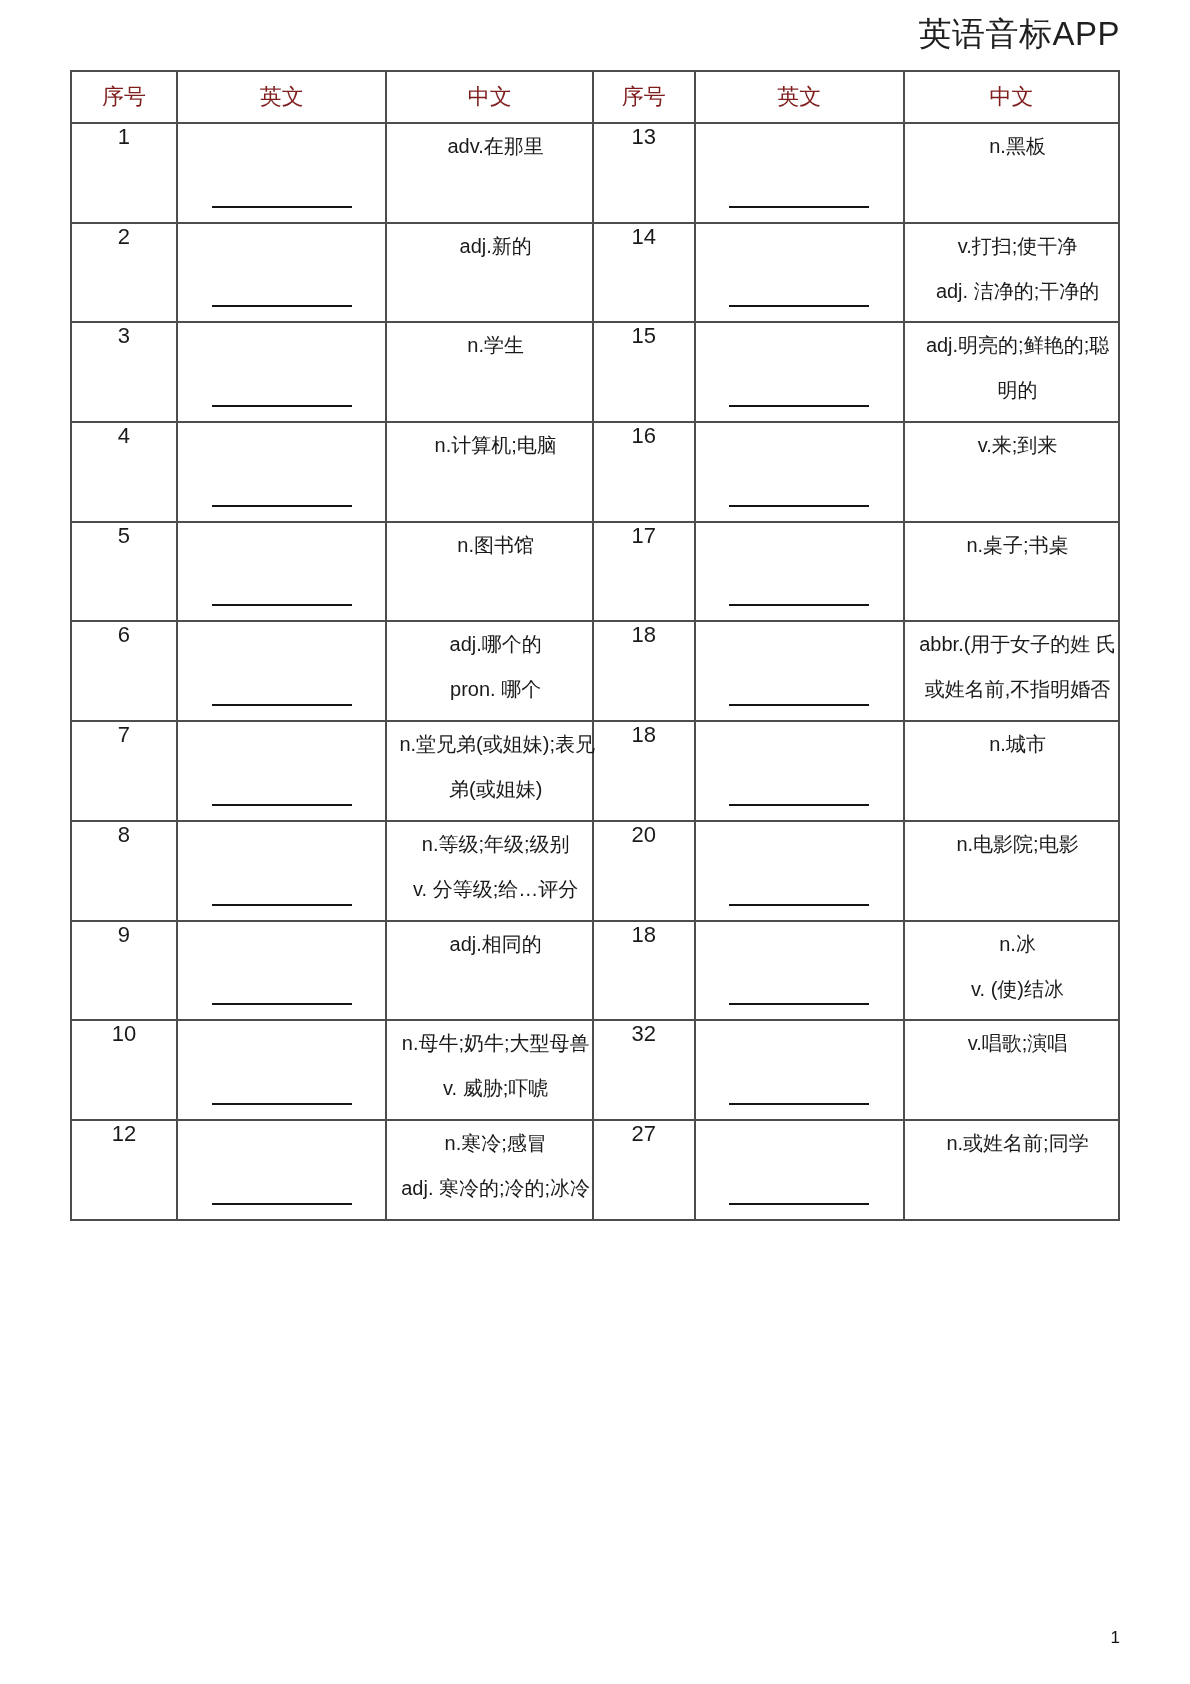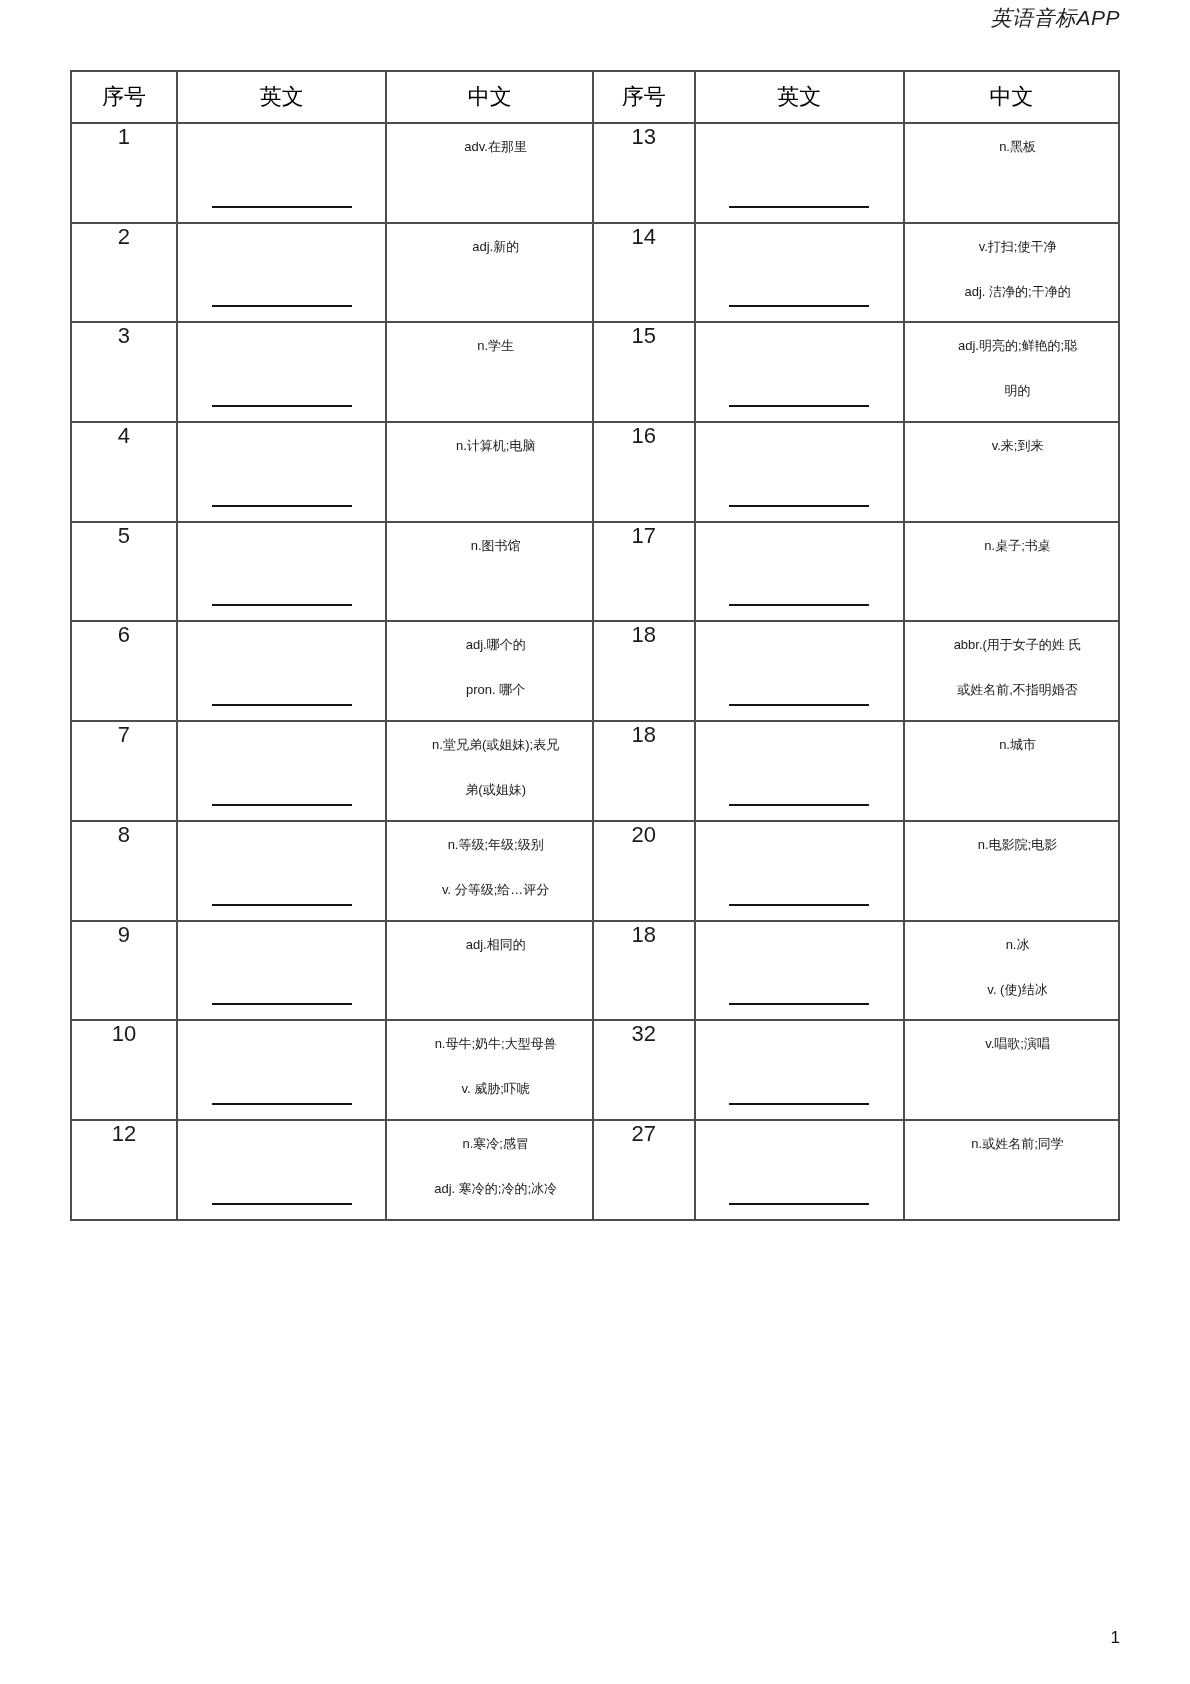--- a/index.html
+++ b/index.html
@@ -6,44 +6,43 @@
   body {
     width: 1190px; height: 1684px;
     background: #ffffff;
     color: #1a1a1a;
     font-family: "Liberation Sans", sans-serif;
     position: relative;
     overflow: hidden;
   }
   .doc-title {
     position: absolute;
-    top: 4px; right: 70px;
-    font-size: 21px;
+    top: 12px; right: 70px;
+    font-size: 33px;
     letter-spacing: 0.5px;
     color: #1f1f1f;
-    font-style: italic;
   }
   table.vocab {
     position: absolute;
     left: 70px; top: 70px;
     width: 1050px;
     border-collapse: collapse;
     table-layout: fixed;
   }
   table.vocab th, table.vocab td {
     border: 2px solid #4d4d4d;
     padding: 0;
   }
   table.vocab th {
     height: 50px;
     font-size: 22px;
     font-weight: normal;
     text-align: center;
     vertical-align: middle;
-    color: #000000;
+    color: #7f1d1d;
   }
   table.vocab td {
     height: 97.7px;
     vertical-align: top;
   }
   td.c-num {
     text-align: center;
     vertical-align: middle;
     font-size: 22px;
   }
@@ -55,21 +54,21 @@
     bottom: 14px;
     width: 140px;
     height: 0;
     border-bottom: 2px solid #151515;
   }
   td.c-cn { padding-top: 7px; }
   .def-line {
     height: 45px;
     line-height: 45px;
     text-align: center;
-    font-size: 13px;
+    font-size: 20px;
     white-space: nowrap;
     color: #1a1a1a;
     margin-left: 12px;
   }
   .page-num {
     position: absolute;
     top: 1628px;
     right: 70px;
     font-size: 17px;
     color: #111111;

